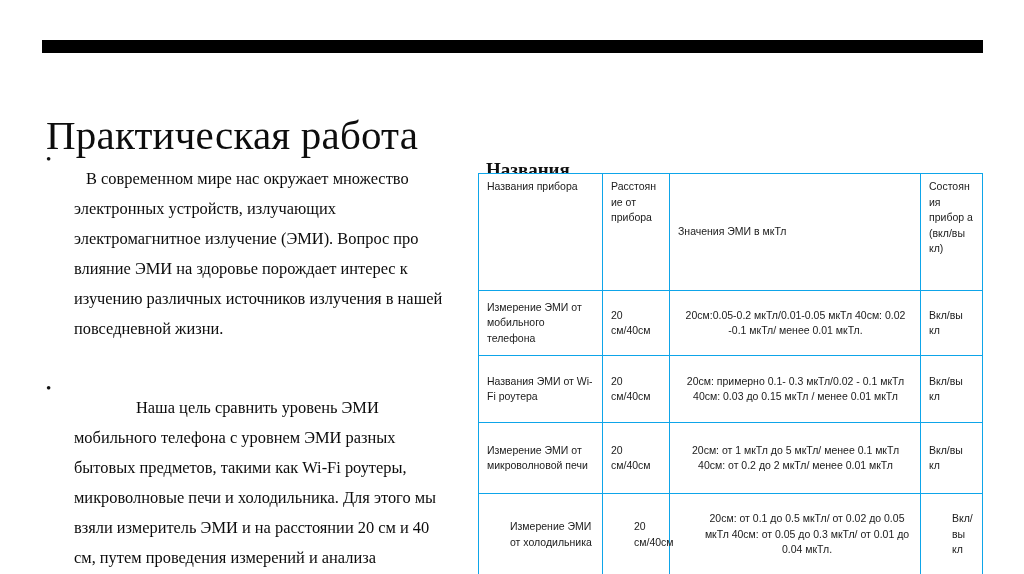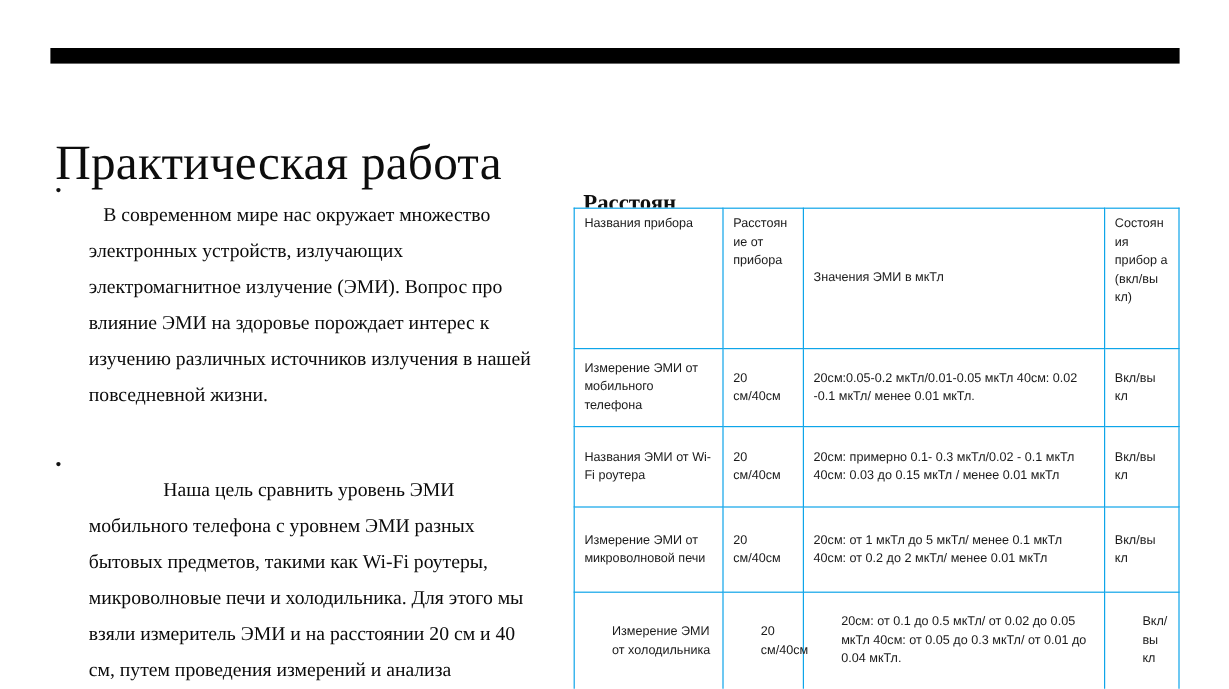--- a/index.html
+++ b/index.html
@@ -125,21 +125,21 @@
 
   
   td.serif {
     font-family: "Liberation Serif", "DejaVu Serif", serif;
     font-size: 13.5px;
     line-height: 16.5px;
     vertical-align: top;
     padding-top: 6px;
   }
   td.name-cell { vertical-align: middle; }
-  td.values-cell { vertical-align: top; padding-top: 6px; }
+  td.values-cell { vertical-align: top; padding-top: 6px; text-align: center; }
   td.state-cell {
     font-family: "Liberation Serif", "DejaVu Serif", serif;
     font-size: 12.5px;
     line-height: 16px;
     vertical-align: top;
     padding-top: 6px;
   }
 </style>
 </head>
 <body>
@@ -155,21 +155,21 @@
     <p class="bullet-text"><span class="lead-gap"></span>В современном мире нас окружает множество    электронных устройств, излучающих электромагнитное излучение (ЭМИ). Вопрос про влияние ЭМИ на здоровье порождает интерес к изучению различных источников излучения в нашей повседневной жизни.</p>
   </div>
 
   <div class="bullet-row">
     <span class="bullet-mark">•</span>
     <p class="bullet-text indent-more"><span class="lead-gap"></span>Наша цель сравнить уровень ЭМИ мобильного телефона с уровнем ЭМИ разных бытовых предметов, такими как Wi-Fi роутеры, микроволновые печи и холодильника. Для этого мы взяли измеритель ЭМИ и на расстоянии 20 см и 40 см, путем проведения измерений и анализа полученных данных мы стремимся получить представление об относительной интенсивности излучения, что позволит оценить потенциальные риски и принять обоснованные решения по снижению воздействия ЭМИ на организм. В ходе работы мы сделали сравнительную таблицу.</p>
   </div>
 
 </section>
 
-<h2 id="table-heading">Расстоян</h2>
+<h2 id="table-heading">Названия</h2>
 
 <table id="emi-table">
   <colgroup>
     <col class="c1">
       <col class="c2">
       <col class="c3">
       <col class="c4">
   </colgroup>
   <tbody>
     <tr class="head-row">

